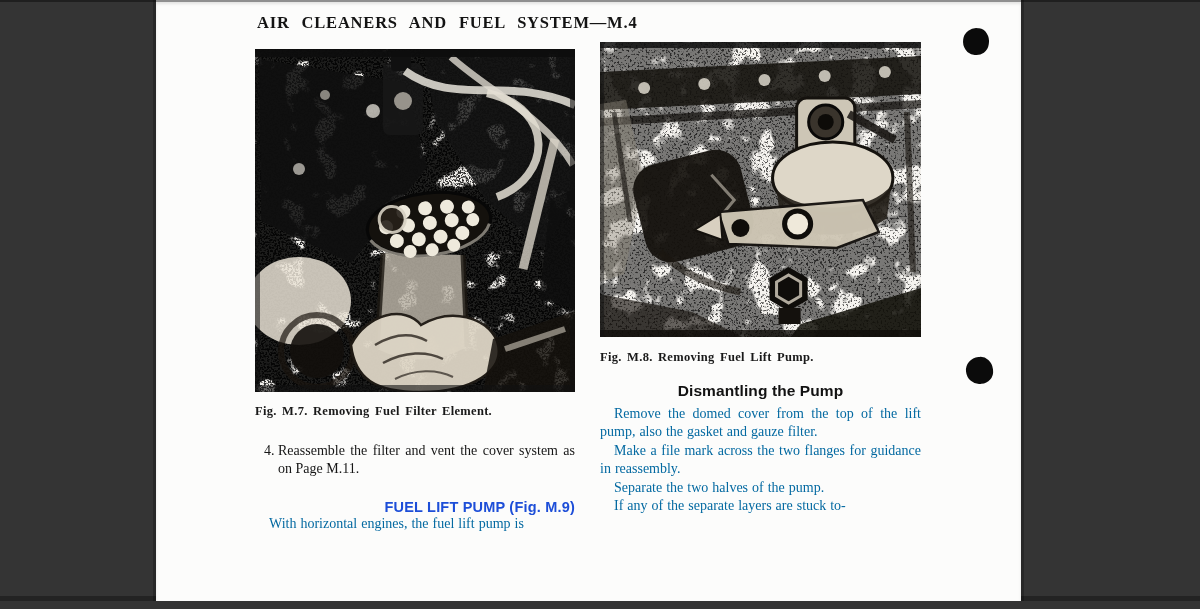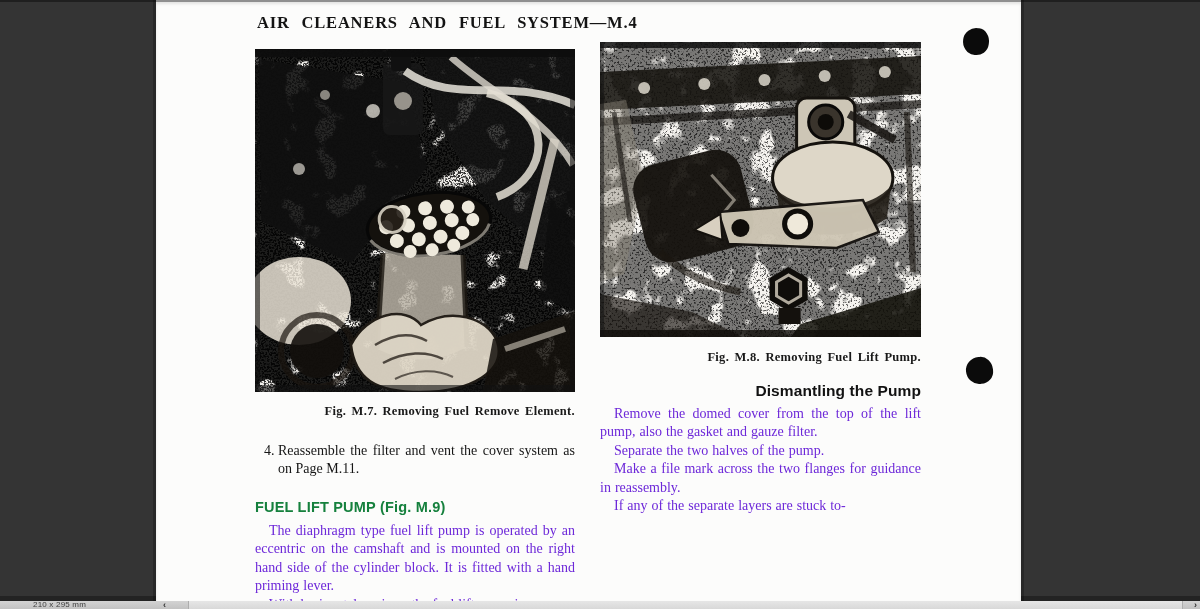--- a/index.html
+++ b/index.html
@@ -28,43 +28,43 @@
   .col { position:absolute; top:0; }
   .col-left  { left:99px;  width:320px; }
   .col-right { left:444px; width:321px; }
 
   .photo { position:relative; overflow:hidden; background:#efede9; }
   .photo-m7 { margin-top:47px; height:343px; }
   .photo-m8 { margin-top:40px; height:295px; }
   .photo svg { display:block; width:100%; height:100%; }
 
   .fig-caption {
-    margin-top:12px; text-align:right;
+    margin-top:12px; text-align:left;
     font-weight:bold; font-size:12.5px; color:#191919;
     letter-spacing:0.3px; word-spacing:2px; white-space:nowrap;
   }
   .photo-m8 + .fig-caption { margin-top:13px; }
 
   .list-item { display:flex; margin-top:23px; font-size:14px; line-height:18px; color:#161616; }
   .list-item .num { width:23px; flex:0 0 23px; padding-left:9px; }
   .list-item .li-text { flex:1; text-align:justify; }
 
   .sec-heading-center {
-    margin-top:21px; text-align:left;
+    margin-top:21px; text-align:right;
     font-family:"Liberation Sans","DejaVu Sans",sans-serif;
-    font-weight:bold; font-size:14.5px; color:#15803d; letter-spacing:0.2px;
+    font-weight:bold; font-size:14.5px; color:#1d4ed8; letter-spacing:0.2px;
   }
   .sec-heading-left {
-    margin-top:17px; text-align:right;
+    margin-top:17px; text-align:center;
     font-family:"Liberation Sans","DejaVu Sans",sans-serif;
     font-weight:bold; font-size:15.5px; color:#121212; letter-spacing:0.1px;
   }
 
   .body-text {
-    margin:0; font-size:14px; line-height:18.4px; color:#6d28d9;
+    margin:0; font-size:14px; line-height:18.4px; color:#0369a1;
     text-align:justify; text-indent:14px; word-spacing:0.5px;
   }
   .col-left .body-text.first { margin-top:7px; }
   .col-right .body-text.first { margin-top:5px; }
 
   .punch-hole {
     position:absolute; z-index:3; background:#0b0b0b;
     border-radius:53% 47% 50% 50% / 50% 52% 46% 54%;
   }
   .punch-hole.h1 { left:963px; top:28px;  width:26px; height:27px; transform:rotate(8deg); }
@@ -179,30 +179,29 @@
           <polygon points="238,290 320,262 320,343 228,343" fill="#15120d" opacity="0.85"></polygon>
           <path d="M250,300 L310,280" stroke="#cfc8ba" stroke-width="6" opacity="0.6"></path>
 
           <rect x="0" y="0" width="320" height="8" fill="#0d0d0d" opacity="0.92"></rect>
           <rect x="0" y="336" width="320" height="7" fill="#111111" opacity="0.6"></rect>
           <rect x="0" y="0" width="5" height="343" fill="#101010" opacity="0.55"></rect>
           <rect x="315" y="0" width="5" height="343" fill="#101010" opacity="0.55"></rect>
         </svg>
       </div>
 
-      <div class="fig-caption">Fig. M.7. Removing Fuel Remove Element.</div>
+      <div class="fig-caption">Fig. M.7. Removing Fuel Filter Element.</div>
 
       <div class="list-item">
         <span class="num">4.</span>
         <span class="li-text">Reassemble the filter and vent the cover system as on Page M.11.</span>
       </div>
 
       <div class="sec-heading-center">FUEL LIFT PUMP (Fig. M.9)</div>
 
-      <p class="body-text first">The diaphragm type fuel lift pump is operated by an eccentric on the camshaft and is mounted on the right hand side of the cylinder block. It is fitted with a hand priming lever.</p>
       <p class="body-text">With horizontal engines, the fuel lift pump is</p>
     </div>
 
     <div class="col col-right">
 
       <div class="photo photo-m8">
         <svg viewBox="0 0 320 295" preserveAspectRatio="none">
           <defs>
             <filter id="blb2" x="0" y="0" width="100%" height="100%">
               <feTurbulence type="fractalNoise" baseFrequency="0.04" numOctaves="3" seed="29"></feTurbulence>
@@ -262,29 +261,23 @@
           <rect x="0" y="288" width="320" height="7" fill="#100e0a" opacity="0.8"></rect>
           <rect x="0" y="0" width="4" height="295" fill="#101010" opacity="0.5"></rect>
         </svg>
       </div>
 
       <div class="fig-caption">Fig. M.8. Removing Fuel Lift Pump.</div>
 
       <div class="sec-heading-left">Dismantling the Pump</div>
 
       <p class="body-text first">Remove the domed cover from the top of the lift pump, also the gasket and gauze filter.</p>
+      <p class="body-text">Make a file mark across the two flanges for guidance in reassembly.</p>
       <p class="body-text">Separate the two halves of the pump.</p>
-      <p class="body-text">Make a file mark across the two flanges for guidance in reassembly.</p>
       <p class="body-text">If any of the separate layers are stuck to-</p>
     </div>
   </div>
 
   <div class="punch-hole h1"></div>
   <div class="punch-hole h2"></div>
 
-  <div class="statusbar">
-    <span class="dim-label">210 x 295 mm</span>
-    <span class="scroll-arrow left">‹</span>
-    <div class="scroll-thumb"></div>
-    <span class="scroll-arrow right">›</span>
-  </div>
 
 </div>
 
 </body></html>

